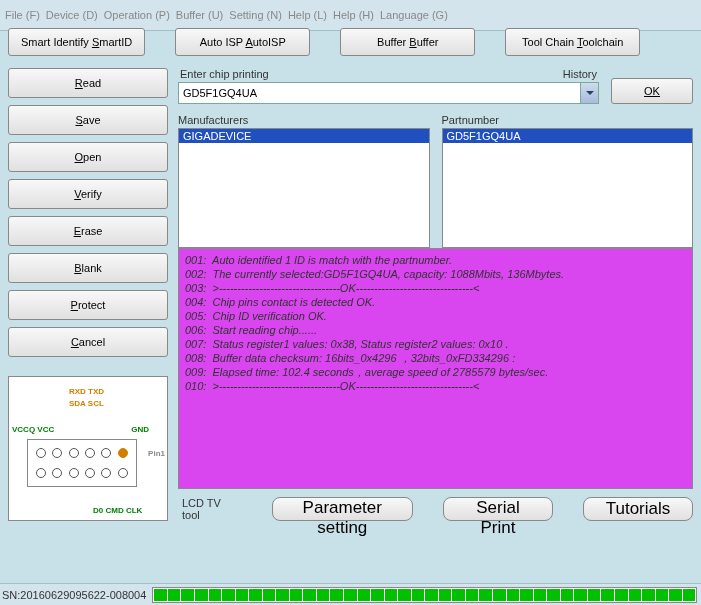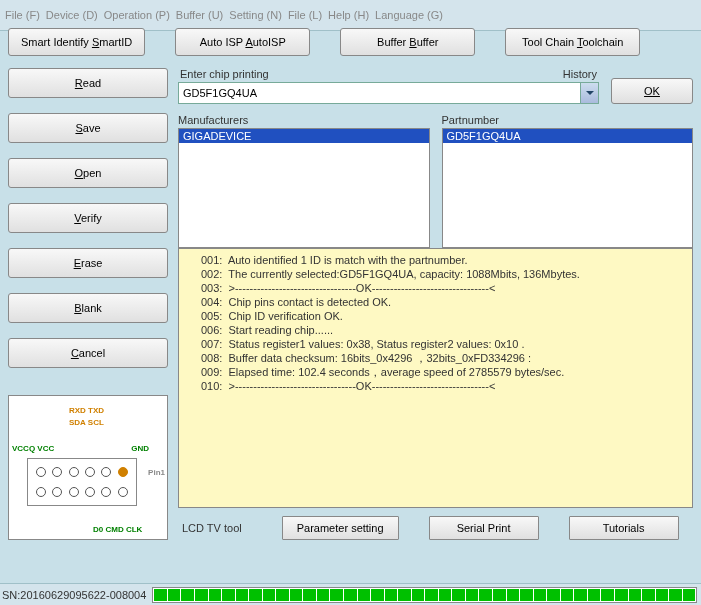--- a/index.html
+++ b/index.html
@@ -4,21 +4,21 @@
 <style>
 * { box-sizing: border-box; margin: 0; padding: 0; }
 body { font-family: Tahoma, Arial, sans-serif; font-size: 11px; background: #c8e0e8; width: 701px; height: 605px; overflow: hidden; position: relative; }
 .menubar { height: 20px; background: #d4e4ec; display: flex; align-items: center; padding: 15px 5px; color: #888; font-size: 11px; gap: 6px; border-bottom: 1px solid #a0c0c8; }
 .menubar span { cursor: default; }
 .content { position: absolute; top: 20px; left: 0; right: 0; bottom: 22px; padding: 8px; }
 .top-buttons { display: flex; gap: 30px; margin-bottom: 12px; }
 .top-buttons button { flex: 0 0 auto; height: 28px; padding: 0 12px; background: linear-gradient(#f8f8f8,#e0e0e0); border: 1px solid #888; border-radius: 3px; font-size: 11px; cursor: pointer; min-width: 135px; }
 .top-buttons button u { text-decoration: underline; }
 .main-area { display: flex; gap: 10px; }
-.left-col { width: 160px; display: flex; flex-direction: column; gap: 10px; }
+.left-col { width: 160px; display: flex; flex-direction: column; gap: 2px; }
 .left-col button { height: 30px; background: linear-gradient(#f8f8f8,#e0e0e0); border: 1px solid #888; border-radius: 3px; font-size: 11px; cursor: pointer; margin-bottom: 5px; }
 .left-col button u { text-decoration: underline; }
 .diagram { margin-top: 12px; background: #fff; border: 1px solid #888; height: 145px; position: relative; font-size: 8px; padding: 14px; }
 .diagram .lbl { position: absolute; font-weight: bold; }
 .lbl.rxd { color: #d08000; top: 10px; left: 60px; }
 .lbl.sda { color: #d08000; top: 22px; left: 60px; }
 .lbl.vccq { color: #008000; top: 48px; left: 3px; }
 .lbl.gnd { color: #008000; top: 48px; right: 18px; }
 .lbl.pin1 { color: #888; top: 72px; right: 2px; }
 .lbl.d0 { color: #008000; bottom: 5px; left: 70px; margin-left: 14px; }
@@ -33,60 +33,61 @@
 .combo { display: flex; }
 .combo input { flex: 1; height: 22px; border: 1px solid #7a9; padding: 0 4px; font-size: 11px; }
 .combo .dd { width: 18px; height: 22px; background: linear-gradient(#cde,#abd); border: 1px solid #7a9; border-left: none; display: flex; align-items: center; justify-content: center; cursor: pointer; }
 .combo .dd::after { content: ""; border: 4px solid transparent; border-top-color: #246; margin-top: 3px; }
 .ok-btn { width: 82px; height: 26px; background: linear-gradient(#f8f8f8,#e0e0e0); border: 1px solid #888; border-radius: 3px; cursor: pointer; font-size: 11px; }
 .lists { display: flex; gap: 12px; }
 .list-col { flex: 1; }
 .list-col .lbl2 { color: #333; margin-bottom: 2px; font-size: 11px; }
 .listbox { height: 120px; background: #fff; border: 1px solid #888; overflow: auto; }
 .listbox .item { padding: 1px 4px; color: #fff; background: #2050c0; font-size: 11px; }
-.log { flex: 1; background: #fef9c3; border: 1px solid #888; padding: 4px 22px; font-size: 11px; line-height: 14px; overflow: auto; color: #333; min-height: 155px; }
+.log { flex: 1; background: #d946ef; border: 1px solid #888; padding: 4px 6px; font-size: 11px; line-height: 14px; overflow: auto; color: #333; min-height: 155px; font-style: italic; }
 .log .line { white-space: pre; }
 .footer { margin-top: 8px; display: flex; align-items: center; gap: 30px; }
 .footer .t { color: #333; font-size: 11px; margin-left: 4px; margin-right: 10px; }
-.footer button { height: 24px; padding: 0 14px; background: linear-gradient(#f8f8f8,#e0e0e0); border: 1px solid #888; border-radius: 1px; font-size: 11px; cursor: pointer; min-width: 110px; }
+.footer button { height: 24px; padding: 0 14px; background: linear-gradient(#f8f8f8,#e0e0e0); border: 1px solid #888; border-radius: 8px; font-size: 17px; cursor: pointer; min-width: 110px; }
 .statusbar { position: absolute; bottom: 0; left: 0; right: 0; height: 22px; background: #d4e4ec; border-top: 1px solid #a0c0c8; display: flex; align-items: center; }
 .sn { font-size: 11px; color: #333; padding: 0 2px; white-space: nowrap; }
 .progress { flex: 1; height: 16px; border: 1px solid #888; margin: 0 4px; background: #fff; display: flex; gap: 1px; padding: 1px; }
 .progress .seg { flex: 1; background: #00c000; }
 </style>
 </head>
 <body>
 
 <div class="menubar">
   <span>File (F)</span>
   <span>Device (D)</span>
   <span>Operation (P)</span>
   <span>Buffer (U)</span>
   <span>Setting (N)</span>
-  <span>File (L)</span>
+  <span>Help (L)</span>
   <span>Help (H)</span>
   <span>Language (G)</span>
 </div>
 
 <div class="content">
   <div class="top-buttons">
     <button>Smart Identify <u>S</u>martID</button>
     <button>Auto ISP <u>A</u>utoISP</button>
     <button>Buffer <u>B</u>uffer</button>
     <button>Tool Chain <u>T</u>oolchain</button>
   </div>
 
   <div class="main-area">
     <div class="left-col">
       <button><u>R</u>ead</button>
       <button><u>S</u>ave</button>
       <button><u>O</u>pen</button>
       <button><u>V</u>erify</button>
       <button><u>E</u>rase</button>
       <button><u>B</u>lank</button>
+      <button><u>P</u>rotect</button>
       <button><u>C</u>ancel</button>
 
       <div class="diagram">
         <div class="lbl rxd">RXD TXD</div>
         <div class="lbl sda">SDA SCL</div>
         <div class="lbl vccq">VCCQ  VCC</div>
         <div class="lbl gnd">GND</div>
         <div class="lbl pin1">Pin1</div>
         <div class="lbl d0">D0    CMD  CLK</div>
         <div class="pin-grid">

